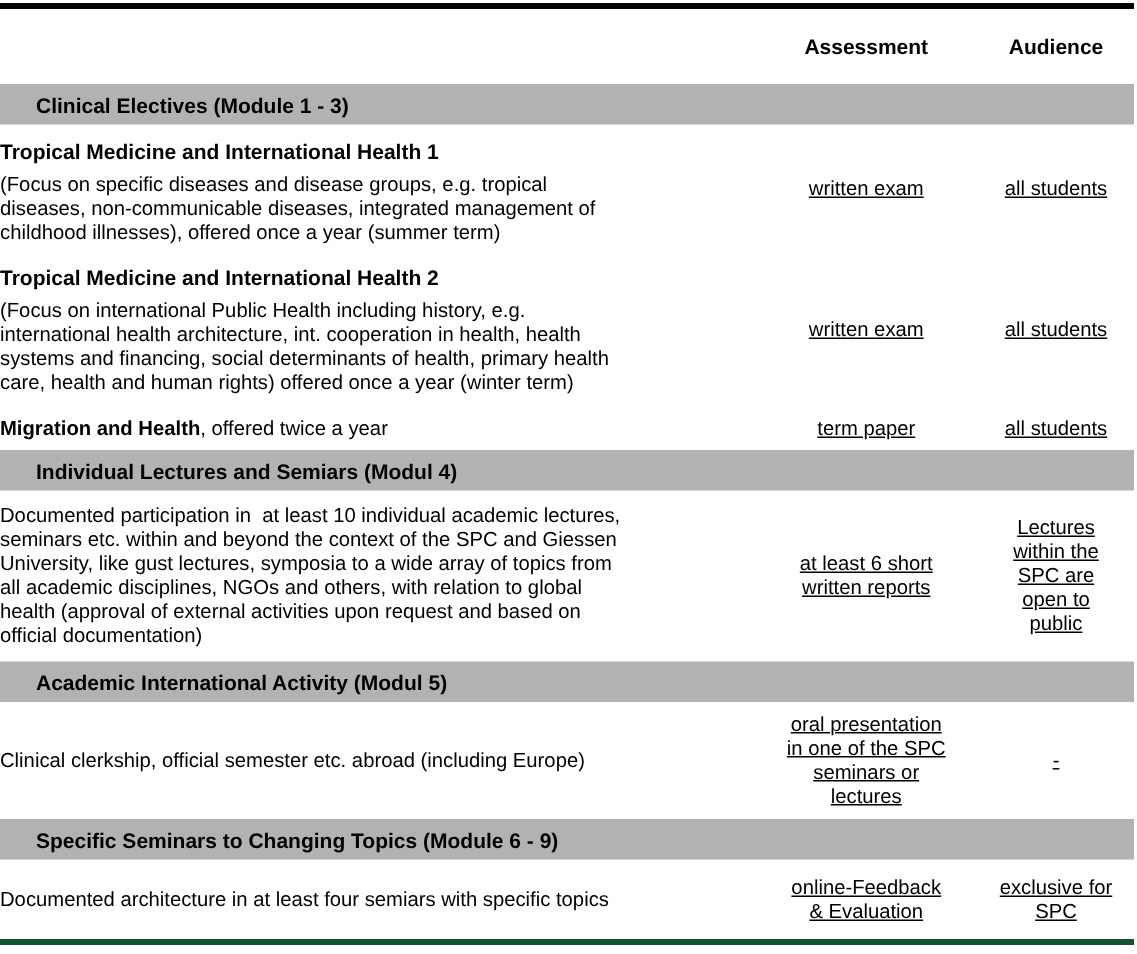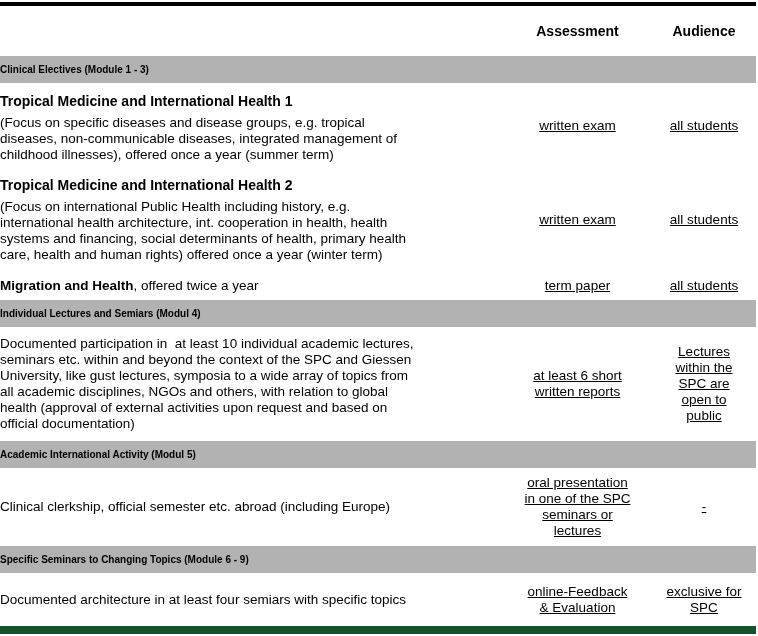--- a/index.html
+++ b/index.html
@@ -6,36 +6,36 @@
   body{
     width:758px;height:636px;background:#ffffff;color:#000;
     font-family:"Liberation Sans", sans-serif;
     -webkit-font-smoothing:antialiased;
     overflow:hidden;
   }
   .table-wrap{
     width:756px;
     margin-top:2px;
     border-top:4px solid #000;
-    border-bottom:8px solid #14532d;
+    border-bottom:4px solid #14532d;
   }
   .grid-row{
     display:grid;
     grid-template-columns:505px 145px 108px;
     align-items:center;
   }
   .header-row{height:50px;}
   .colhead{
     font-weight:bold;font-size:14px;text-align:center;
   }
   .section-bar{
     height:27px;background:#b2b2b2;
     display:flex;align-items:center;
-    padding-left:0;box-sizing:border-box;
-    font-weight:bold;font-size:10px;
+    padding-left:24px;box-sizing:border-box;
+    font-weight:bold;font-size:14px;
   }
   .cell-main{box-sizing:border-box;}
   .course-title{
     font-weight:bold;font-size:14px;line-height:16px;margin-bottom:6px;
     white-space:pre;
   }
   .para{
     font-size:13.5px;line-height:16px;white-space:pre;
   }
   .centercell{

